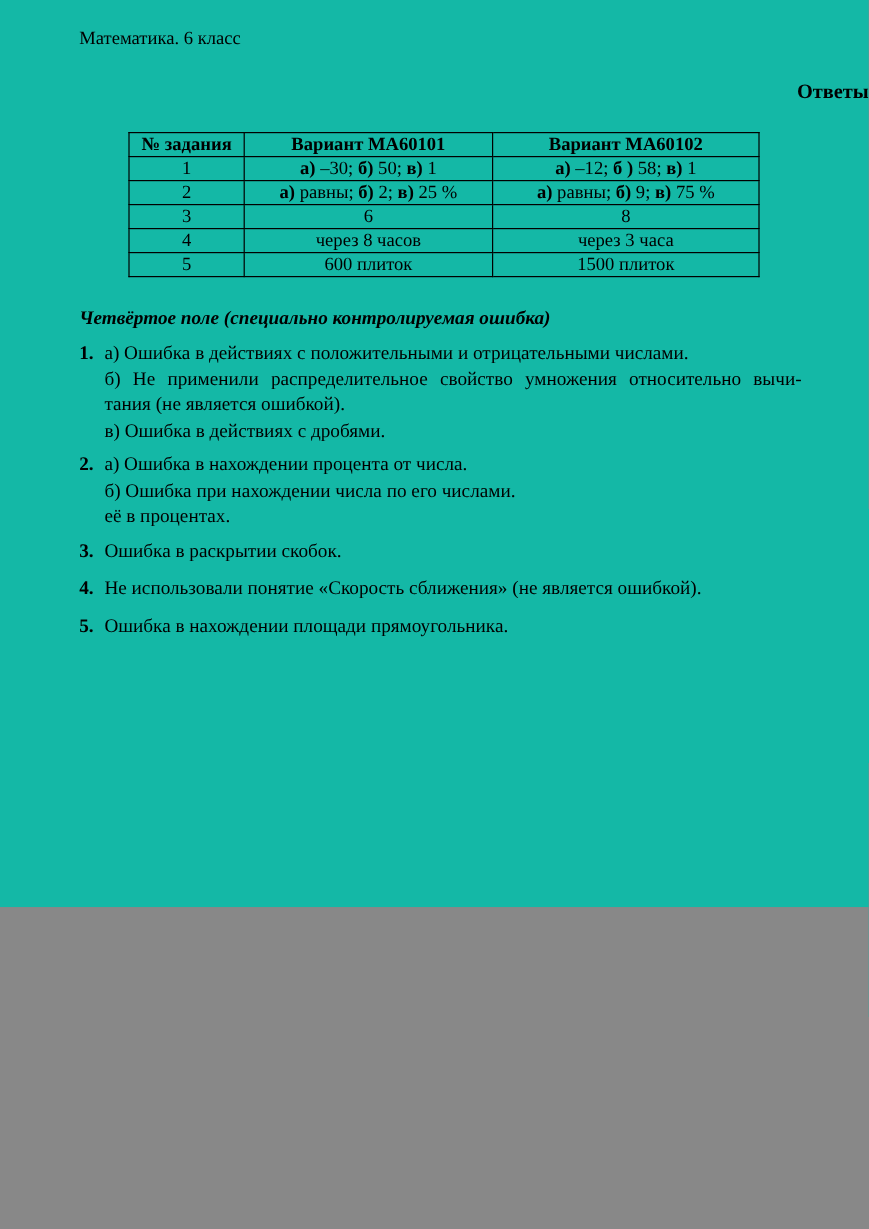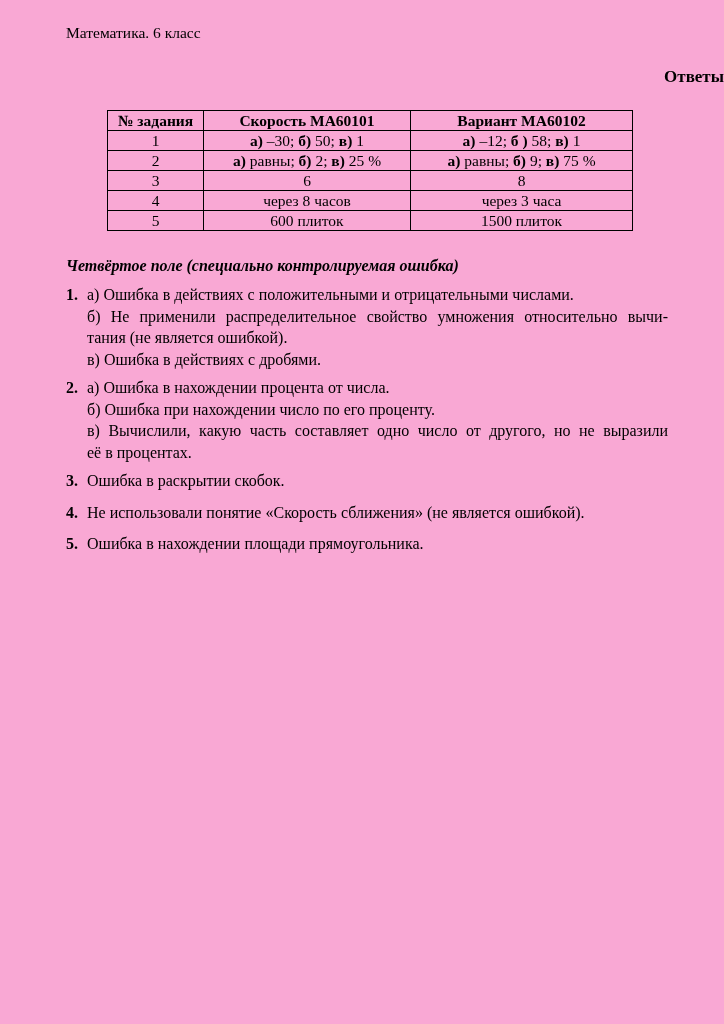--- a/index.html
+++ b/index.html
@@ -1,21 +1,21 @@
 <!DOCTYPE html>
 <html><head>
 <meta charset="utf-8">
 <style>
   html, body { margin: 0; padding: 0; background: #888; }
   .page {
     position: relative;
     width: 724px;
-    height: 1024px;
+    height: 756px;
     margin: 0 auto;
-    background: #f9a8d4;
+    background: #14b8a6;
     color: #000000;
     font-family: "Liberation Serif", "DejaVu Serif", serif;
     overflow: hidden;
   }
   .doc-header {
     position: absolute;
     left: 66px;
     top: 24px;
     font-size: 15.5px;
   }
@@ -98,21 +98,21 @@
 
   <table class="answers">
     <colgroup>
       <col style="width:96px">
       <col style="width:207px">
       <col style="width:222px">
     </colgroup>
     <thead>
       <tr>
         <th>№ задания</th>
-        <th>Скорость МА60101</th>
+        <th>Вариант МА60101</th>
         <th>Вариант МА60102</th>
       </tr>
     </thead>
     <tbody>
       <tr>
         <td>1</td>
         <td><span class="b">а) </span><span>–30; </span><span class="b">б) </span><span>50; </span><span class="b">в) </span><span>1</span></td>
         <td><span class="b">а) </span><span>–12; </span><span class="b">б ) </span><span>58; </span><span class="b">в) </span><span>1</span></td>
       </tr>
       <tr>
@@ -145,22 +145,21 @@
       <span class="item-num">1.</span>
       <div class="line">а) Ошибка в действиях с положительными и отрицательными числами.</div>
       <div class="line just">б) Не применили распределительное свойство умножения относительно вычи-</div>
       <div class="line">тания (не является ошибкой).</div>
       <div class="line">в) Ошибка в действиях с дробями.</div>
     </div>
 
     <div class="item mb7">
       <span class="item-num">2.</span>
       <div class="line">а) Ошибка в нахождении процента от числа.</div>
-      <div class="line">б) Ошибка при нахождении число по его проценту.</div>
-      <div class="line just">в) Вычислили, какую часть составляет одно число от другого, но не выразили</div>
+      <div class="line">б) Ошибка при нахождении числа по его числами.</div>
       <div class="line">её в процентах.</div>
     </div>
 
     <div class="item mb10">
       <span class="item-num">3.</span>
       <div class="line">Ошибка в раскрытии скобок.</div>
     </div>
 
     <div class="item mb10">
       <span class="item-num">4.</span>

